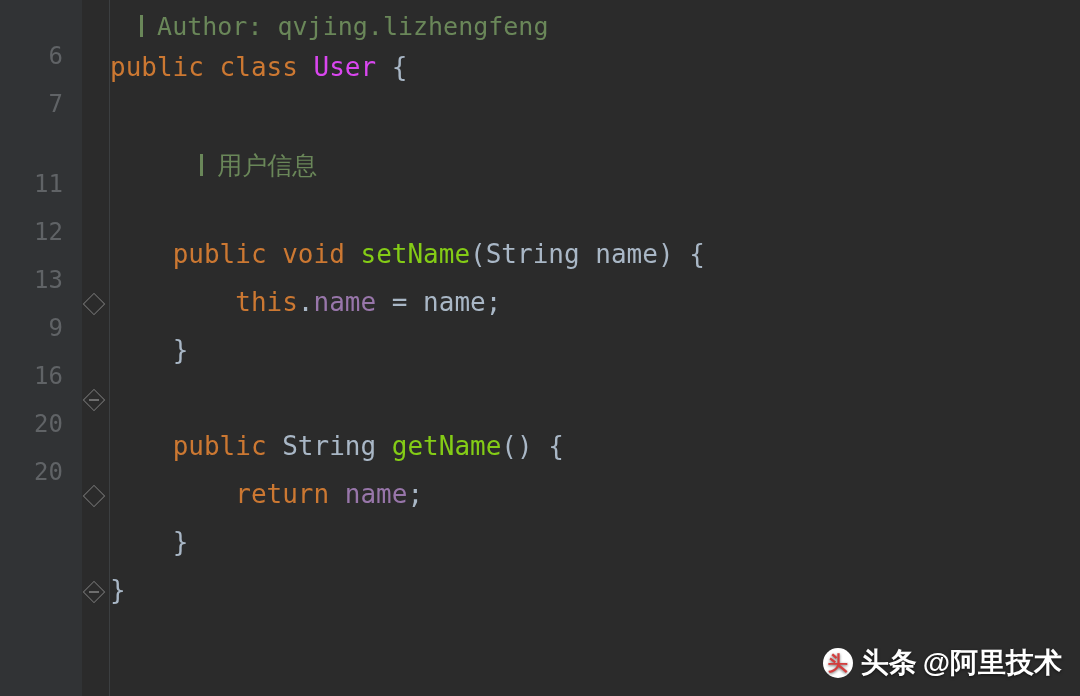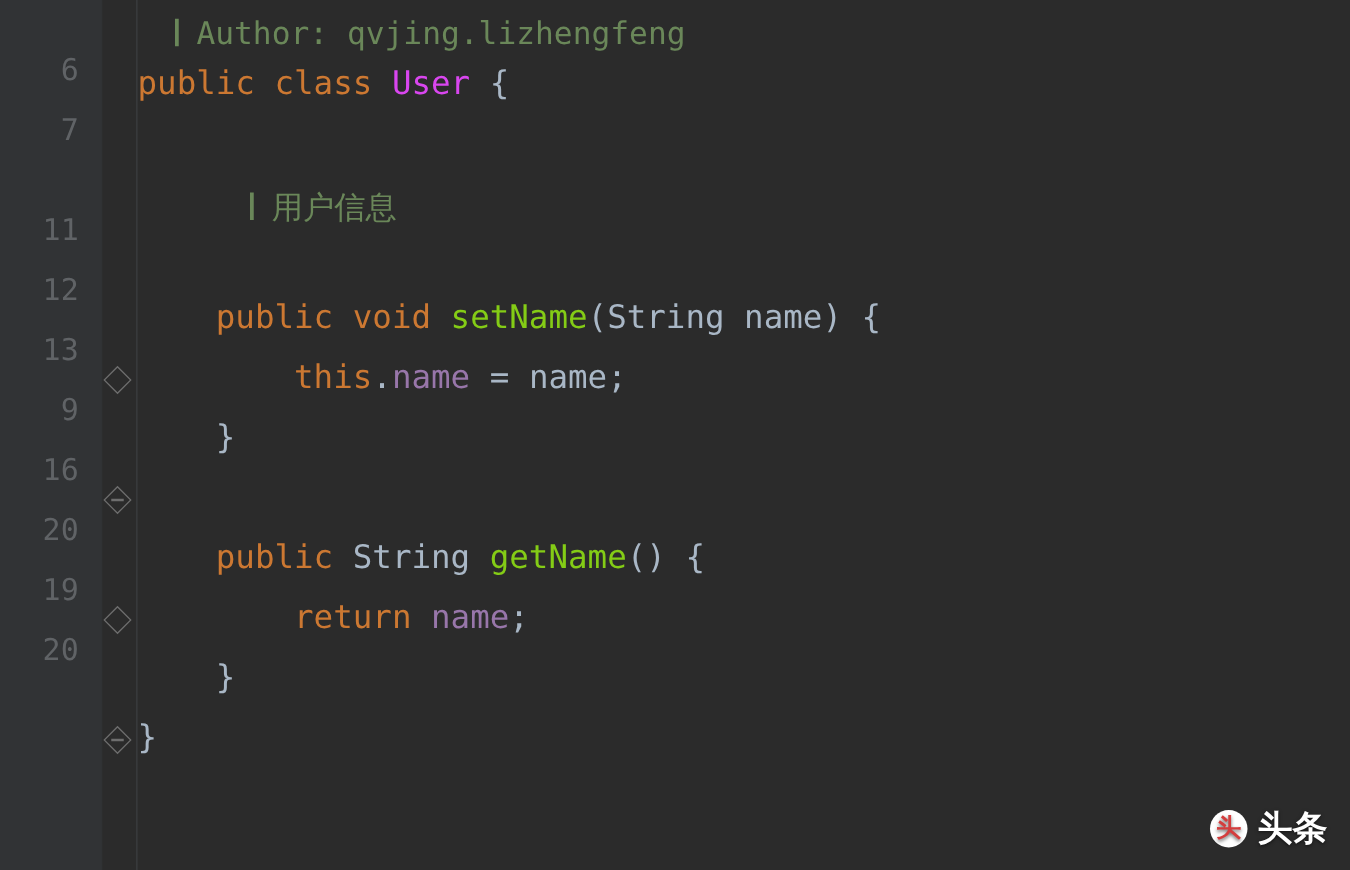--- a/index.html
+++ b/index.html
@@ -96,21 +96,20 @@
     <div class="ln short"></div>
     <div class="ln">6</div>
     <div class="ln">7</div>
     <div class="ln short"></div>
     <div class="ln">11</div>
     <div class="ln">12</div>
     <div class="ln">13</div>
     <div class="ln">9</div>
     <div class="ln">16</div>
     <div class="ln">20</div>
-    <div class="ln">19</div>
     <div class="ln">20</div>
   </div>
 
   <div class="foldcol">
     <span class="fold-mark" style="top:296px;"></span>
     <span class="fold-mark minus" style="top:392px;"></span>
     <span class="fold-mark" style="top:488px;"></span>
     <span class="fold-mark minus" style="top:584px;"></span>
   </div>
 
@@ -142,13 +141,14 @@
     <div class="row"><span>    </span><span class="punct">}</span></div>
 
     <div class="row"><span class="punct">}</span></div>
 
   </div>
 </div>
 
 <div class="watermark">
   <span class="logo">头</span>
   <span>头条</span>
+  <span style="margin-left:6px;">@阿里技术</span>
 </div>
 
 </body></html>

